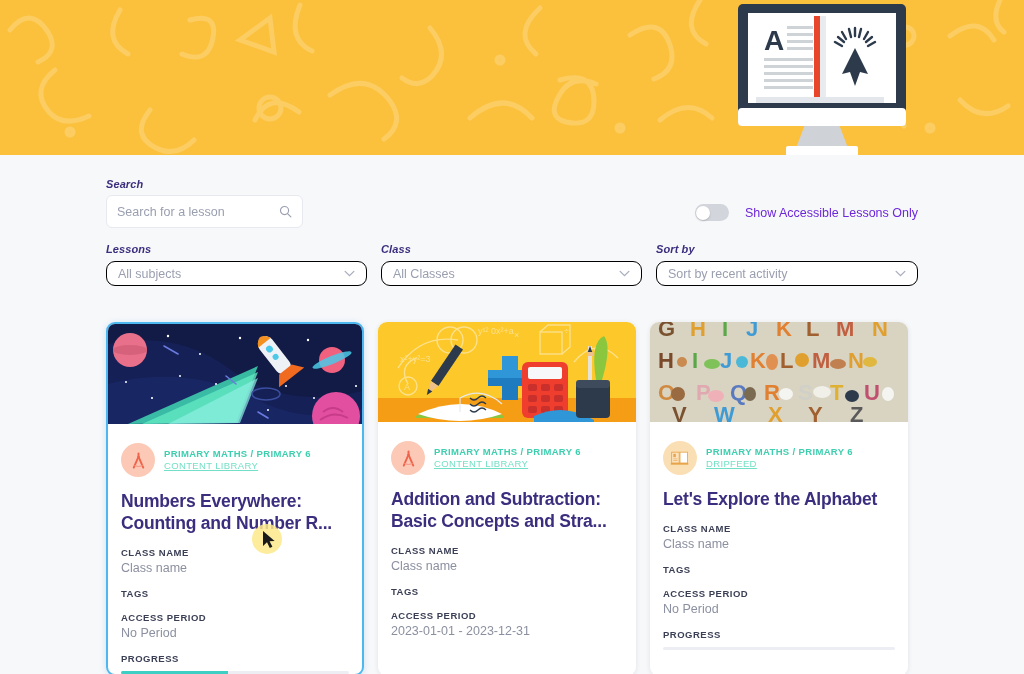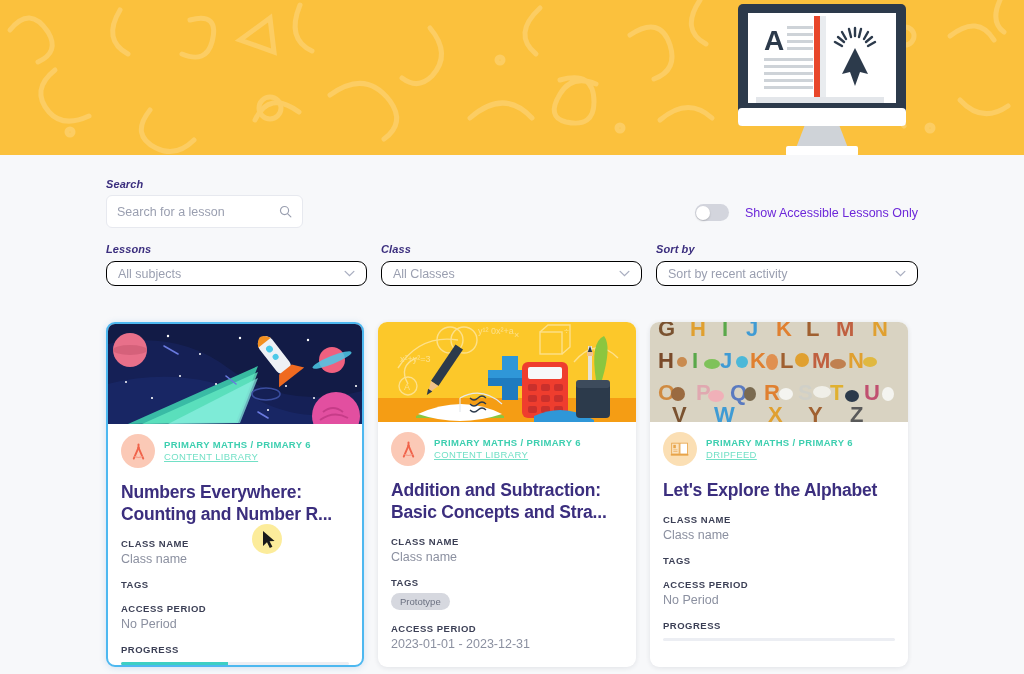--- a/index.html
+++ b/index.html
@@ -94,21 +94,21 @@
     overflow: hidden;
     box-shadow: 0 1px 5px rgba(30,35,60,.10);
     position: relative;
   }
   .card.selected {
     border: 2px solid #4db8f0;
     box-shadow: 0 1px 7px rgba(40,120,200,.18);
   }
   .thumb { height: 100px; position: relative; overflow: hidden; }
 
-  .card-body { padding: 10px 13px 0 13px; }
+  .card-body { padding: 19px 13px 0 13px; }
   .meta-row { display: flex; align-items: center; gap: 9px; }
   .avatar {
     width: 34px; height: 34px; border-radius: 50%;
     flex: none; display: flex; align-items: center; justify-content: center;
   }
   .av-peach { background: #fbc9b6; }
   .av-orange { background: #fbdfb4; }
   .meta-text { line-height: 1.25; }
   .meta-top {
     font-size: 9.5px; font-weight: 700; color: #3ecfb0;
@@ -423,21 +423,20 @@
         </div>
         <div class="meta-text">
           <div class="meta-top">PRIMARY MATHS / PRIMARY 6</div>
           <div class="meta-sub">CONTENT LIBRARY</div>
         </div>
       </div>
       <div class="card-title">Addition and Subtraction: Basic Concepts and Stra...</div>
       <div class="fld-label">CLASS NAME</div>
       <div class="fld-value">Class name</div>
       <div class="fld-label">TAGS</div>
-      <div><span class="tag-pill">Prototype</span></div>
       <div class="fld-label">ACCESS PERIOD</div>
       <div class="fld-value">2023-01-01 - 2023-12-31</div>
     </div>
   </div>
 
   <div class="card">
     <div class="thumb">
       <svg width="258" height="100" viewBox="0 0 258 100" preserveAspectRatio="none">
         <rect width="258" height="100" fill="#d9d3c2"></rect>
         <g font-family="Liberation Sans, sans-serif" font-size="22" font-weight="700">

